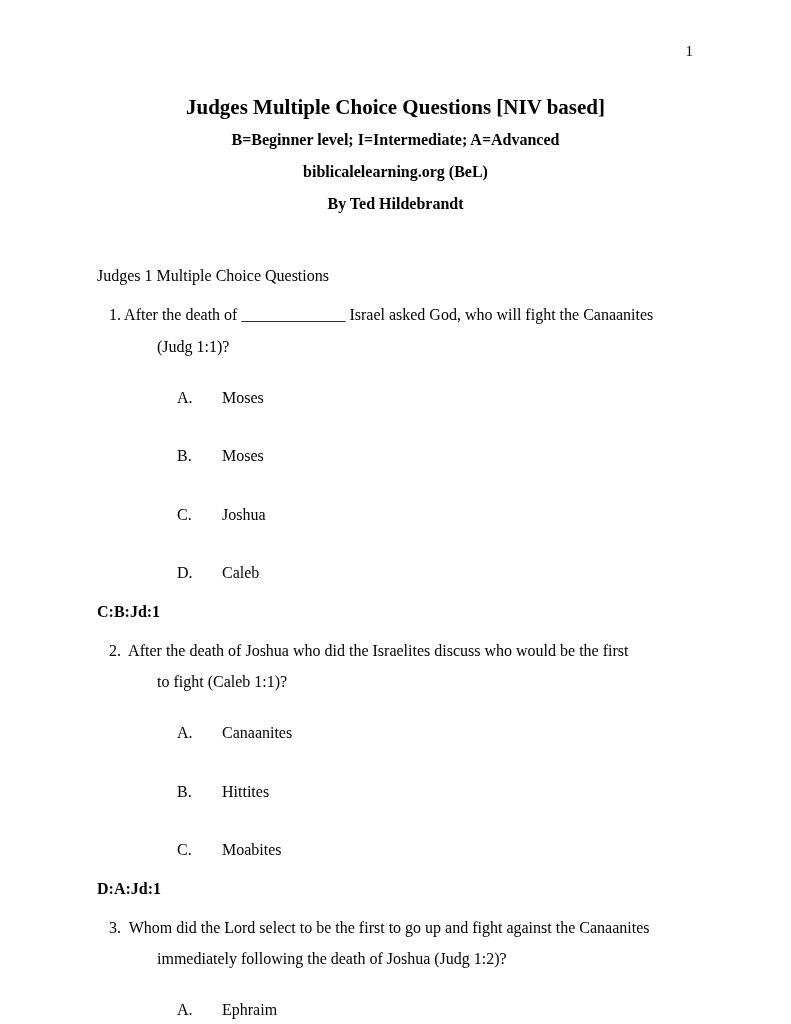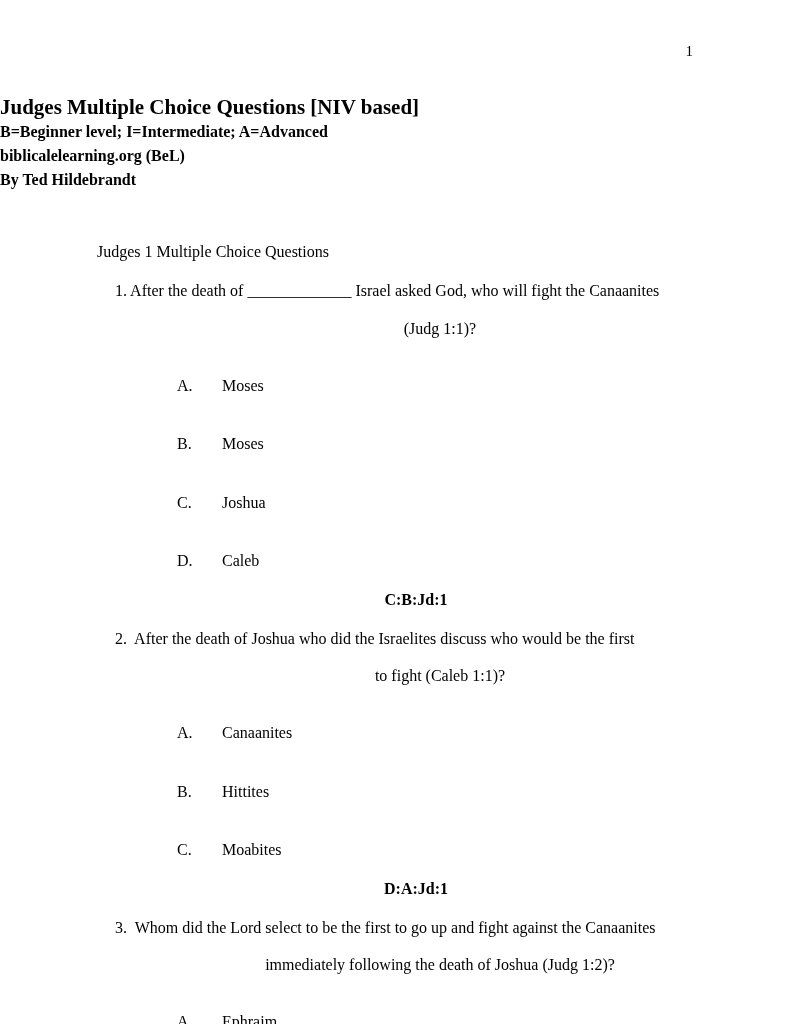--- a/index.html
+++ b/index.html
@@ -20,69 +20,67 @@
   }
   .page-number {
     position: absolute;
     top: 42px;
     right: 98px;
     font-size: 15px;
     line-height: 18px;
   }
   .header {
     padding-top: 94px;
-    text-align: left;
+    text-align: center;
   }
   .title {
     margin: 0;
     font-size: 21px;
     font-weight: bold;
     line-height: 26px;
   }
   .sub {
-    margin: 0;
+    margin: 8px;
     font-size: 16px;
     font-weight: bold;
     line-height: 24px;
   }
   .content {
     padding: 0 56px 0 97px;
   }
   .section-heading {
     margin: 50px 0 0 0;
     font-weight: normal;
     font-size: 16px;
     line-height: 20px;
   }
   .question {
     margin-top: 19px;
   }
   .q-line {
-    margin: 18px;
+    margin: 12px;
     line-height: 19.5px;
     white-space: pre;
   }
   .q-cont {
     padding-left: 48px;
-    text-align: center;
   }
   .opt {
     line-height: 19.5px;
     padding-left: 48px;
     white-space: pre;
   }
   .opt-letter {
     display: inline-block;
     width: 45px;
   }
   .answer {
     margin: 0;
     line-height: 19.5px;
     font-weight: bold;
-    text-align: center;
   }
 </style>
 </head>
 <body>
 
 <div class="page">
 
   <div class="page-number">1</div>
 
   <div class="header">

